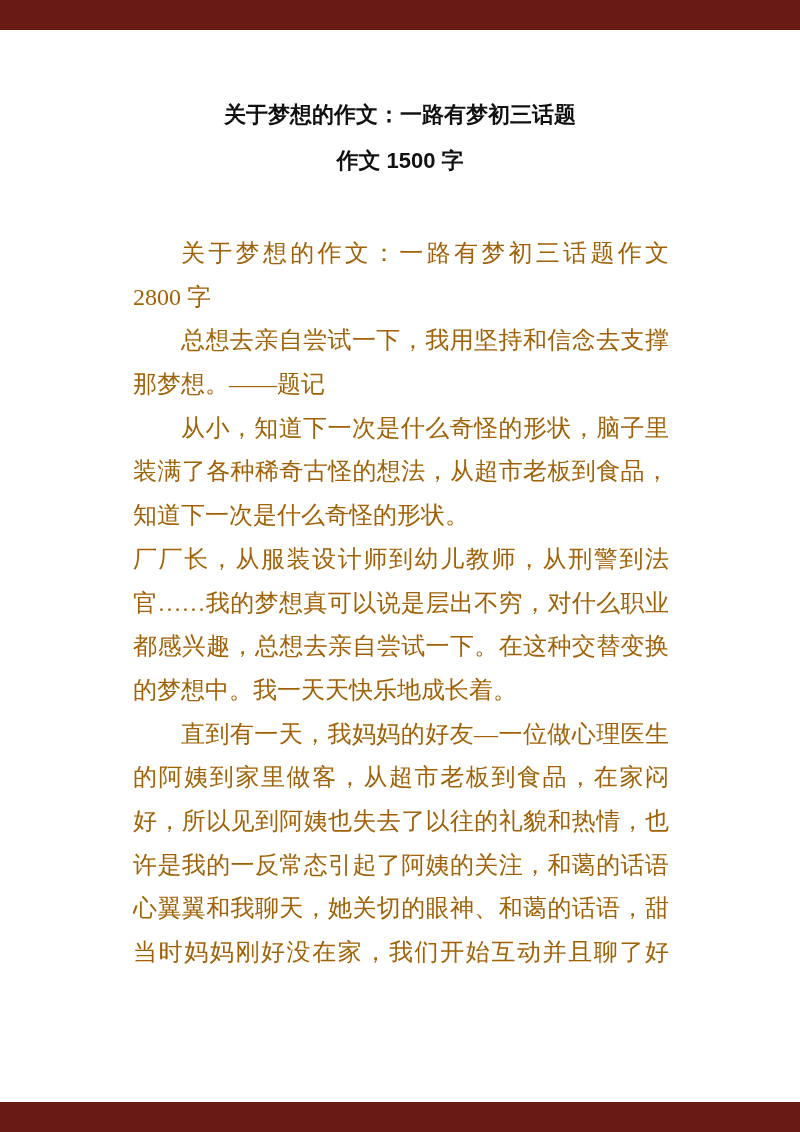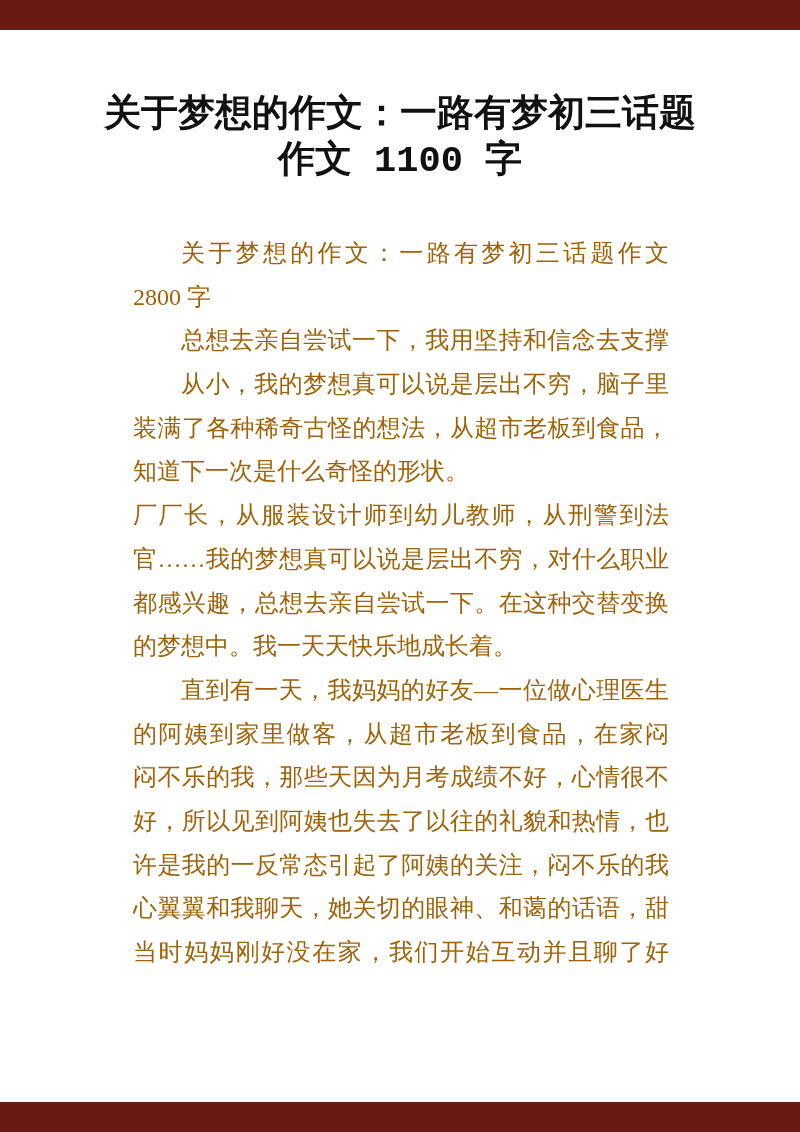--- a/index.html
+++ b/index.html
@@ -23,23 +23,23 @@
   .bar.top { top: 0; }
   .bar.bottom { bottom: 0; }
 
   .title {
     position: absolute;
     top: 92px;
     left: 70px;
     width: 660px;
     margin: 0;
     text-align: center;
-    font-family: Liberation Mono, monospace;
+    font-family: Liberation Sans, sans-serif;
     font-weight: bold;
-    font-size: 37px;
+    font-size: 22px;
     line-height: 46px;
     color: #111111;
   }
   .title-line { display: block; }
 
   .bodytext {
     position: absolute;
     top: 232px;
     left: 133px;
     width: 536px;
@@ -61,37 +61,37 @@
   }
 </style>
 </head>
 <body>
 
 <div class="page">
   <div class="bar top" style="background: rgb(106, 26, 21);"></div>
 
   <h1 class="title">
     <span class="title-line">关于梦想的作文：一路有梦初三话题</span>
-    <span class="title-line">作文 1100 字</span>
+    <span class="title-line">作文 1500 字</span>
   </h1>
 
   <div class="bodytext" id="body-text" style="color: #a16207;">
       <div class="line indent">关于梦想的作文：一路有梦初三话题作文</div>
       <div class="line end">2800 字</div>
       <div class="line indent">总想去亲自尝试一下，我用坚持和信念去支撑</div>
-      <div class="line indent">从小，我的梦想真可以说是层出不穷，脑子里</div>
+      <div class="line end">那梦想。——题记</div>
+      <div class="line indent">从小，知道下一次是什么奇怪的形状，脑子里</div>
       <div class="line">装满了各种稀奇古怪的想法，从超市老板到食品，天</div>
       <div class="line end">知道下一次是什么奇怪的形状。</div>
       <div class="line">厂厂长，从服装设计师到幼儿教师，从刑警到法</div>
       <div class="line">官……我的梦想真可以说是层出不穷，对什么职业</div>
       <div class="line">都感兴趣，总想去亲自尝试一下。在这种交替变换</div>
       <div class="line end">的梦想中。我一天天快乐地成长着。</div>
       <div class="line indent">直到有一天，我妈妈的好友—一位做心理医生</div>
       <div class="line">的阿姨到家里做客，从超市老板到食品，在家闷</div>
-      <div class="line">闷不乐的我，那些天因为月考成绩不好，心情很不</div>
       <div class="line">好，所以见到阿姨也失去了以往的礼貌和热情，也</div>
-      <div class="line">许是我的一反常态引起了阿姨的关注，闷不乐的我</div>
+      <div class="line">许是我的一反常态引起了阿姨的关注，和蔼的话语</div>
       <div class="line">心翼翼和我聊天，她关切的眼神、和蔼的话语，甜</div>
       <div class="line">当时妈妈刚好没在家，我们开始互动并且聊了好</div>
     </div>
 
   <div class="bar bottom" style="background: rgb(106, 26, 21);"></div>
 </div>
 
 </body></html>

